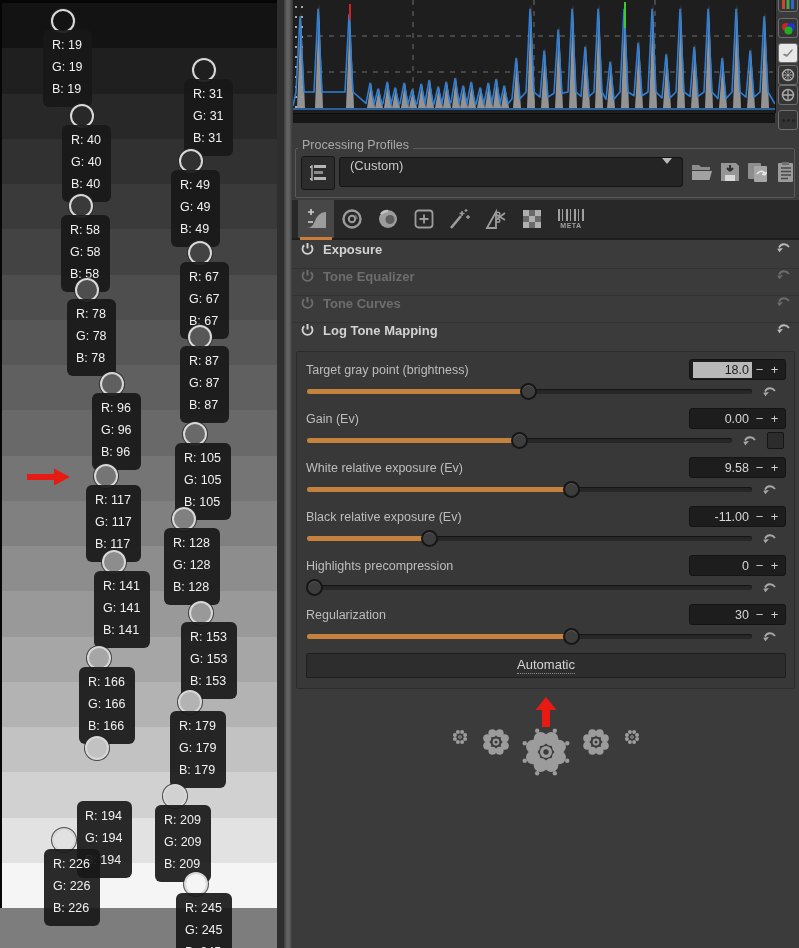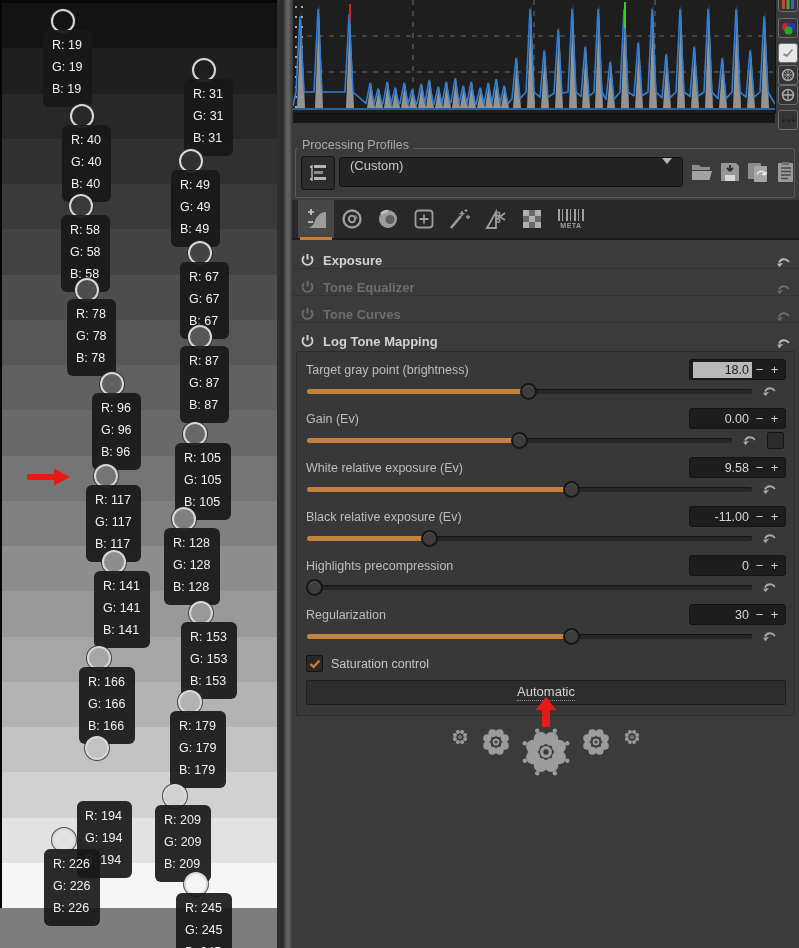--- a/index.html
+++ b/index.html
@@ -51,21 +51,21 @@
       border-bottom:2px solid #1d1d1d;display:flex;align-items:stretch;padding-left:6px;box-sizing:border-box;}
   .tab{width:36px;display:flex;align-items:center;justify-content:center;position:relative;}
   .tab.active{background:#474747;}
   .tab.active::after{content:"";position:absolute;left:2px;right:2px;bottom:-2px;height:3px;background:#cb7d38;}
   .meta-tab{width:42px;flex-direction:column;justify-content:center;}
   .meta-bars{width:26px;height:12px;
       background:repeating-linear-gradient(90deg,#a0a0a0 0 2px,transparent 2px 4px,#a0a0a0 4px 5px,transparent 5px 8px);}
   .meta-txt{font-size:7px;font-weight:bold;color:#a0a0a0;letter-spacing:.5px;margin-top:1px;}
   
   .tools{position:absolute;left:0;top:242px;width:507px;}
-  .tool-row{height:26px;display:flex;align-items:flex-end;padding:0 8px;border-top:1px solid #333333;}
+  .tool-row{height:26px;display:flex;align-items:flex-start;padding:0 8px;border-top:1px solid #333333;}
   .tool-row:first-child{border-top:none;}
   .tool-row .tlabel{font-size:13px;font-weight:bold;margin-left:8px;}
   .tool-row.on .tlabel{color:#d2d2d2;}
   .tool-row.off .tlabel{color:#6d6d6d;}
   .tool-row .spacer{flex:1;}
   .pwr{width:15px;height:15px;}
   .rst{width:15px;height:11px;}
   
   .ltm-box{margin:2px 4px 0 4px;border:1px solid #2c2c2c;background:#383838;
       padding:7px 8px 10px 9px;border-radius:2px;}
@@ -610,28 +610,20 @@
                 <div class="fill" style="width: 59.4%;"></div>
                 <div class="knob" style="left: calc(59.4% - 8px); top: -6px;"></div>
               </div>
             <svg class="srst rst" viewBox="0 0 15 11">
                 <path d="M13 5 C10 1 5 1.5 3 5.5" fill="none" stroke="#a8a8a8" stroke-width="1.8"></path>
                 <path d="M1.2 6.8 L7 6 L3.4 10.2 Z" fill="#a8a8a8"></path>
               </svg>
           </div>
         </div>
 
-        <div class="chkrow">
-          <div class="chk">
-            <svg width="12" height="10" viewBox="0 0 12 10">
-                <path d="M1.5 5 L4.5 8 L10.5 1.5" fill="none" stroke="#d07a2f" stroke-width="2.4"></path>
-              </svg>
-          </div>
-          <span class="clabel">Saturation control</span>
-        </div>
 
         <div class="auto-btn">
           <span>Automatic</span>
         </div>
       </div>
     </div>
 
     <svg class="arrow-up-auto" width="24" height="30" viewBox="0 0 24 30">
       <path d="M12 0 L22.5 13 H16 V30 H8 V13 H1.5 Z" fill="#e81a14"></path>
     </svg>

